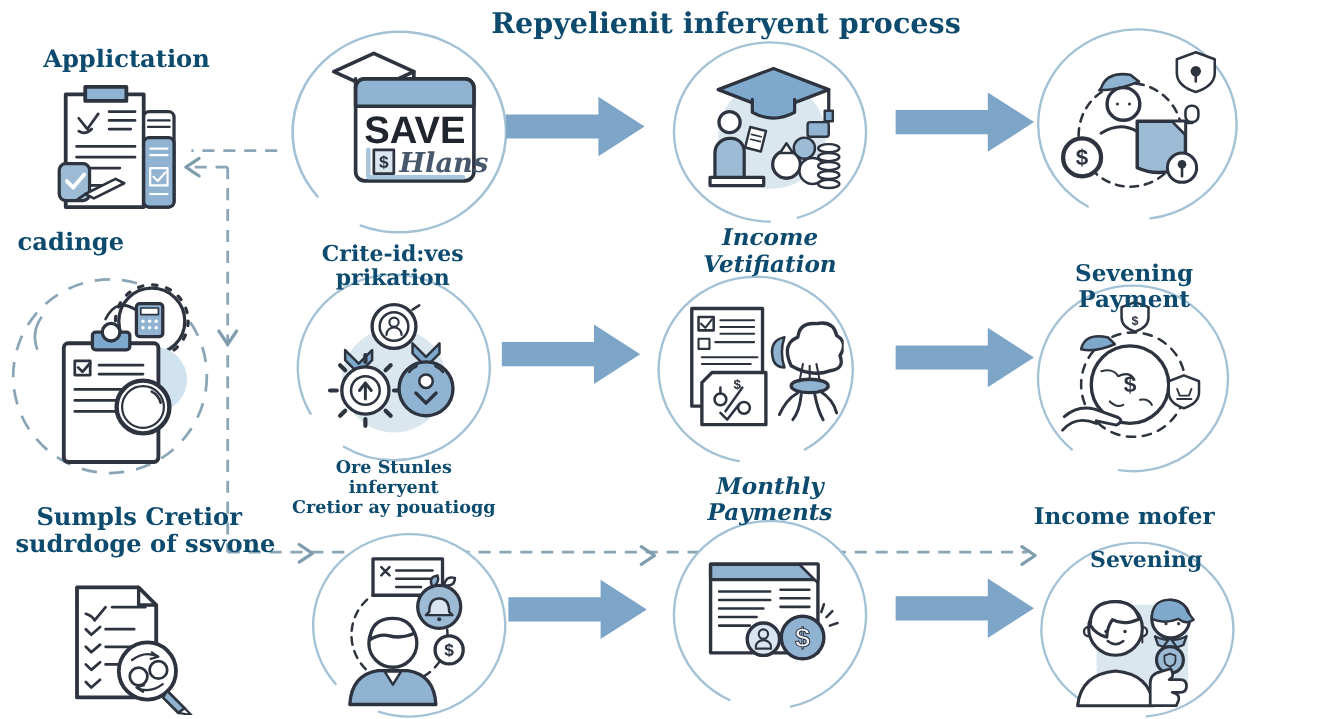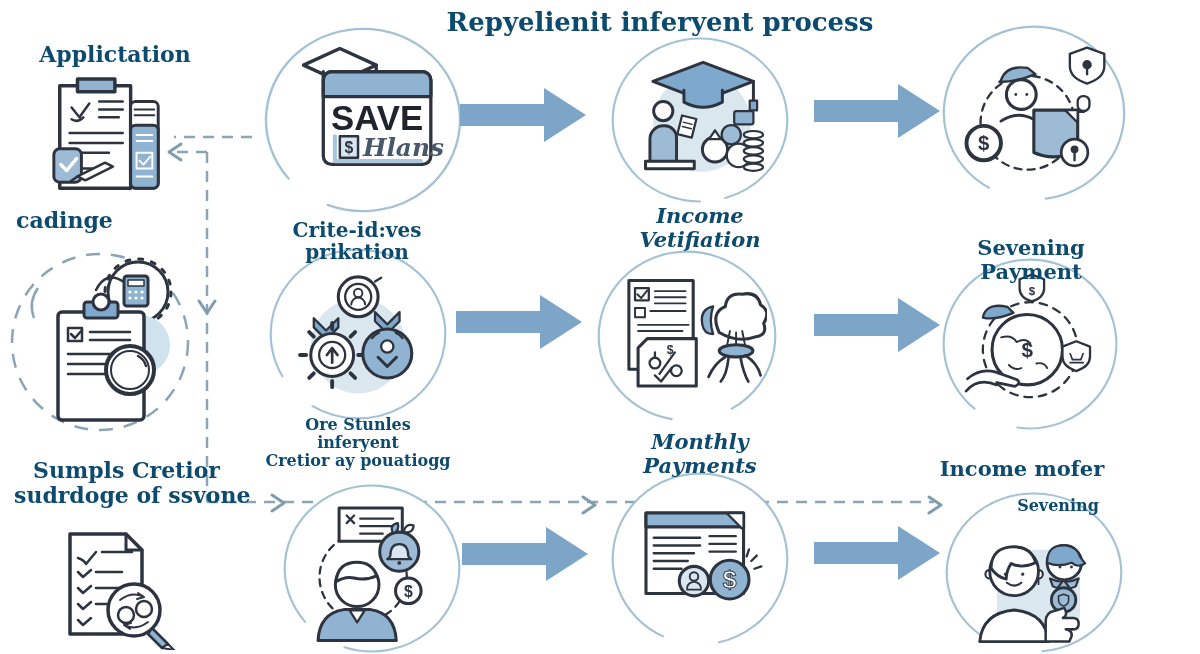--- a/index.html
+++ b/index.html
@@ -377,21 +377,21 @@
         <path d="M118,86 q0,-26 26,-24 q16,2 20,16 l7,9 q-10,7 -19,-1 q-18,7 -34,0 z" fill="#7FA9CC" stroke-width="3"></path>
         <circle cx="136" cy="92" r="2" fill="#2D3440" stroke="none"></circle>
         <circle cx="152" cy="92" r="2" fill="#2D3440" stroke="none"></circle>
         <path d="M122,108 q20,10 40,0 l-4,11 q-16,8 -32,0 z" fill="#9DBBD4" stroke-width="3"></path>
         <polygon points="132,122 150,122 141,110" fill="#9DBBD4" stroke-width="3"></polygon>
         <circle cx="141" cy="138" r="17" fill="#9DBBD4"></circle>
         <path d="M141,130 l7,2.5 v6 q0,6 -7,8 q-7,-2 -7,-8 v-6 z" fill="none" stroke-width="2.2"></path>
         <path d="M116,196 v-28 q0,-13 13,-15 l13,-4 q6,10 -2,14 h14 q8,0 8,8 t-8,8 h-10 q10,2 8,10 l-3,7 z" stroke-width="3.5"></path>
       </g>
     </svg>
-    <div class="lbl" style="left:44px;top:6px;width:140px;font-size:16px;">Sevening</div>
+    <div class="lbl" style="left:28px;top:6px;width:140px;font-size:20px;">Sevening</div>
   </div>
 
   <svg class="overlay over" viewBox="0 0 1200 654">
     <g stroke="#7F9DAD" stroke-width="3" fill="none" stroke-linecap="round" stroke-linejoin="round">
       <path d="M181,144 L169,152 L181,160"></path>
       <path d="M199,301 L207,313 L215,301"></path>
       <path d="M272,495 L284,503 L272,511"></path>
       <path d="M583,497 L595,505 L583,513"></path>
       <path d="M929,497 L941,505 L929,513"></path>
     </g>

